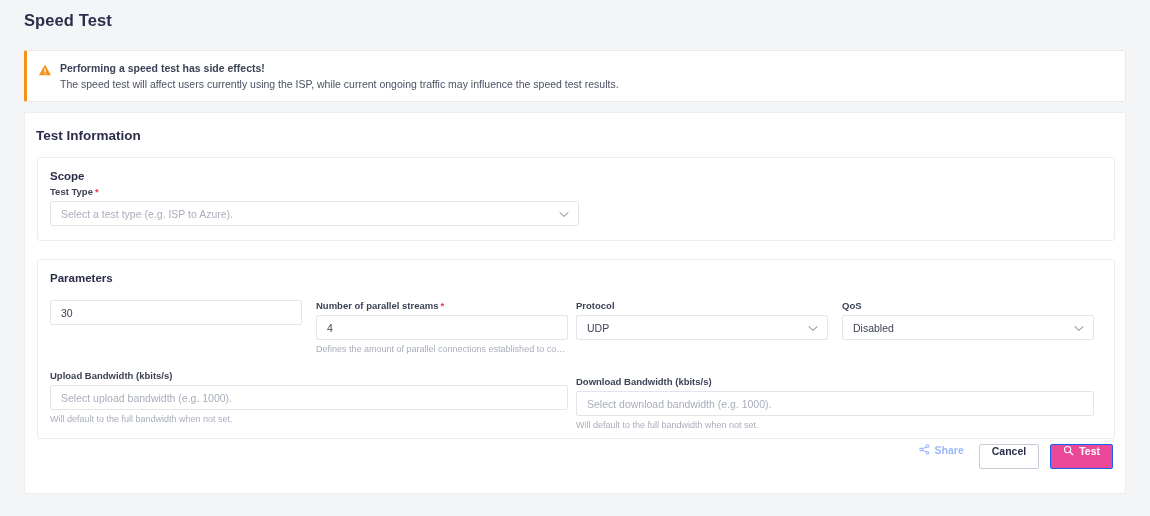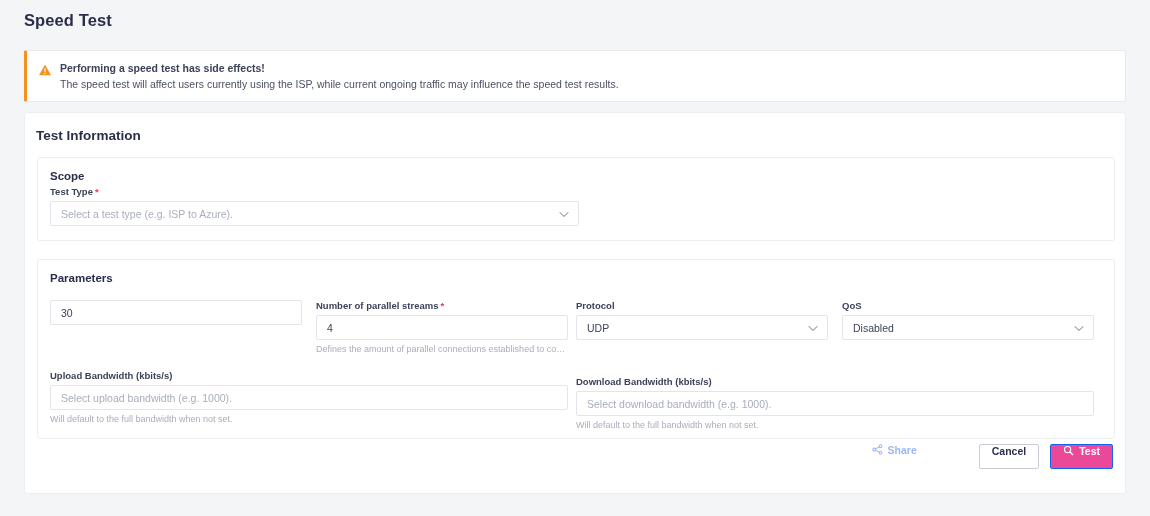--- a/index.html
+++ b/index.html
@@ -196,21 +196,20 @@
     background: transparent;
     border: none;
     color: #9db6f5;
     padding: 0 4px;
   }
   .btn-cancel {
     background: #fff;
     border: 1px solid #c9ccd6;
     color: #2b2e4a;
     padding: 0 12px;
-    margin-left: 47px;
   }
   .btn-test {
     background: #ec4899;
     border: 1px solid #1263f4;
     color: #ffffff;
     padding: 0 12px;
   }
   .btn svg { display: block; }
 </style>
 </head>

